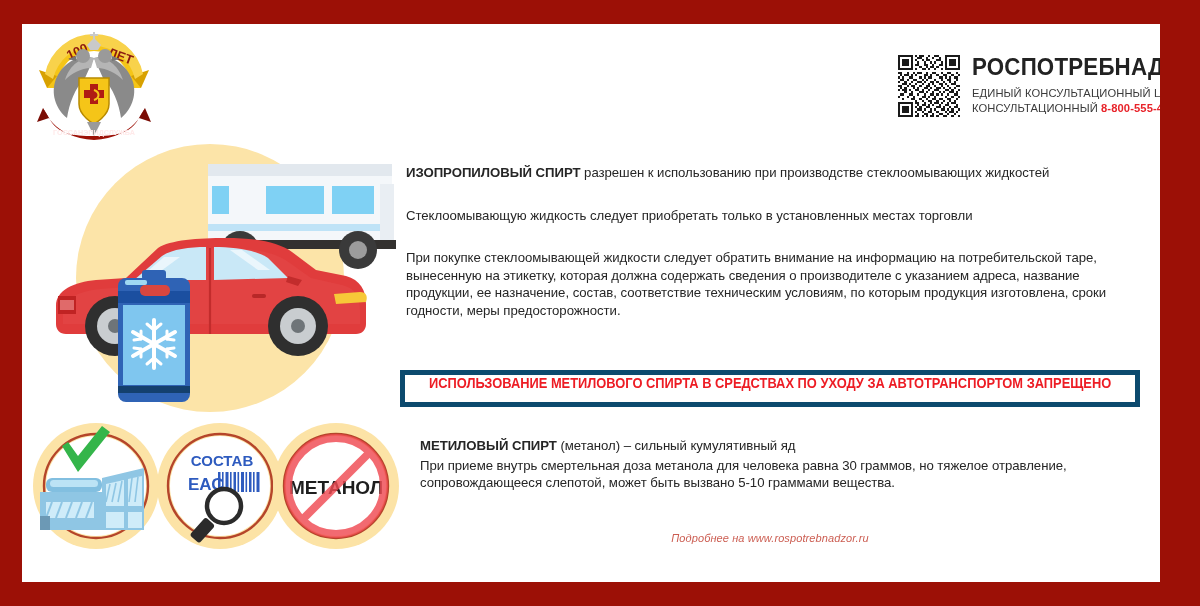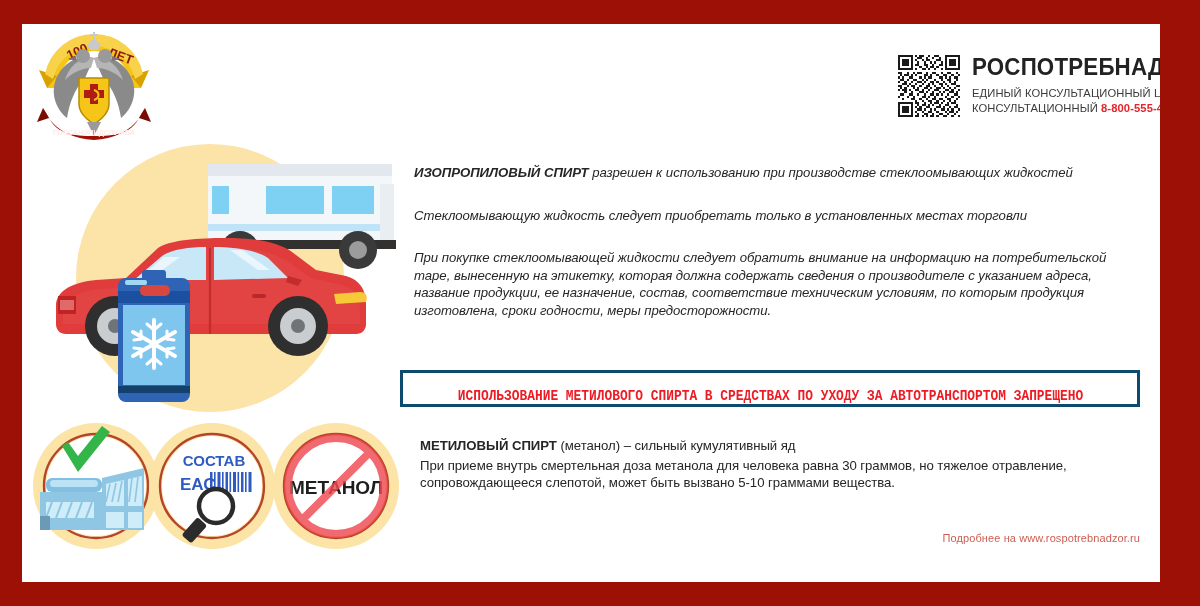--- a/index.html
+++ b/index.html
@@ -77,55 +77,56 @@
     position: absolute; left: 10px; top: 398px;
     width: 368px; height: 128px;
   }
   .badge-ring {
     position: absolute; top: 0;
     width: 128px; height: 128px;
     border-radius: 50%;
   }
 
   
-  #content { position: absolute; left: 392px; top: 140px; width: 740px; font-style: italic; }
+  #content { position: absolute; left: 384px; top: 140px; width: 740px; }
   .para {
     color: #262626;
     font-size: 13.4px;
     line-height: 17.5px;
     letter-spacing: -0.05px;
     transform: scaleX(0.985);
     transform-origin: left top;
   }
   .para b { font-weight: bold; }
   #p-iso { margin-top: 0; }
   #p-buy { margin-top: 25px; }
   #p-attention { margin-top: 25px; width: 720px; }
 
   #warning-box {
     position: absolute; left: 378px; top: 346px;
     width: 740px; height: 37px;
-    border: 3px solid #0c4a6e;
-    display: flex; align-items: flex-end; justify-content: center; font-family: Liberation Mono, monospace;
+    border: 5px solid #0c4a6e;
+    display: flex; align-items: flex-start; justify-content: center;
   }
   #warning-text {
     color: #ED1C24; font-weight: bold; font-size: 14.3px;
     letter-spacing: 0px; white-space: nowrap;
     transform: scaleX(0.9);
   }
 
   #methanol-block { position: absolute; left: 398px; top: 413px; width: 740px; }
   #p-methanol-title { margin: 0; }
   #p-methanol-body { margin-top: 2px; }
 
   #footer-link {
     position: absolute; left: 378px; top: 508px; width: 740px;
-    text-align: right;
+    text-align: center;
     color: #C0392B; font-size: 11px; letter-spacing: 0.1px;
     opacity: 0.82;
+    font-style: italic;
   }
 </style>
 </head>
 <body>
 
 <div id="poster">
   <div id="canvas">
 
     <div id="emblem">
       <svg viewBox="0 0 118 122" width="118" height="122">
@@ -515,21 +516,21 @@
                 <line x1="84" y1="61" x2="80" y2="80"></line>
                 <line x1="90" y1="59" x2="86" y2="80"></line>
               <line x1="100" y1="56" x2="97" y2="80"></line>
                 <line x1="106" y1="55" x2="103" y2="80"></line>
             </g>
           </g>
           <path d="M30 24 L46 50 L78 10 L70 4 L46 34 L36 20 Z" fill="#34B54A"></path>
         </svg>
       </div>
 
-      <div class="badge-ring" style="left:116px;">
+      <div class="badge-ring" style="left:124px;">
         <svg viewBox="0 0 128 128" width="128" height="128">
           <circle cx="64" cy="64" r="63" fill="#FCE3A6"></circle>
           <circle cx="64" cy="64" r="52" fill="none" stroke="#B5452A" stroke-width="2.4"></circle>
           <circle cx="64" cy="64" r="50" fill="#FFFFFF"></circle>
           <text x="66" y="44" font-size="15" font-weight="bold" fill="#2E5BBF" text-anchor="middle" font-family="Liberation Sans, sans-serif">СОСТАВ</text>
           <text x="32" y="68" font-size="17" font-weight="bold" fill="#2E5BBF" font-family="Liberation Sans, sans-serif">ЕАС</text>
           <g fill="#2E5BBF">
             <rect x="62" y="50" width="2.5" height="20"></rect>
               <rect x="66" y="50" width="1.6" height="20"></rect>
             <rect x="69.5" y="50" width="3" height="20"></rect>

